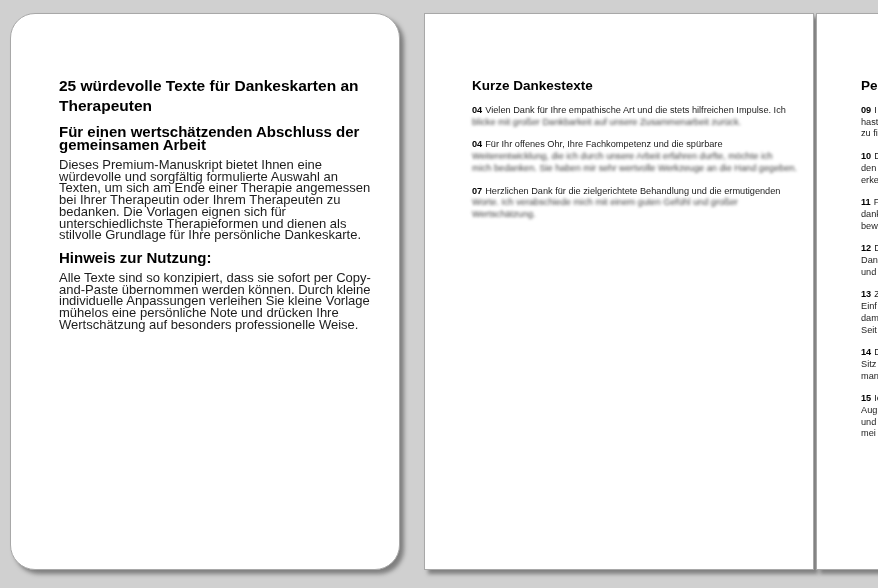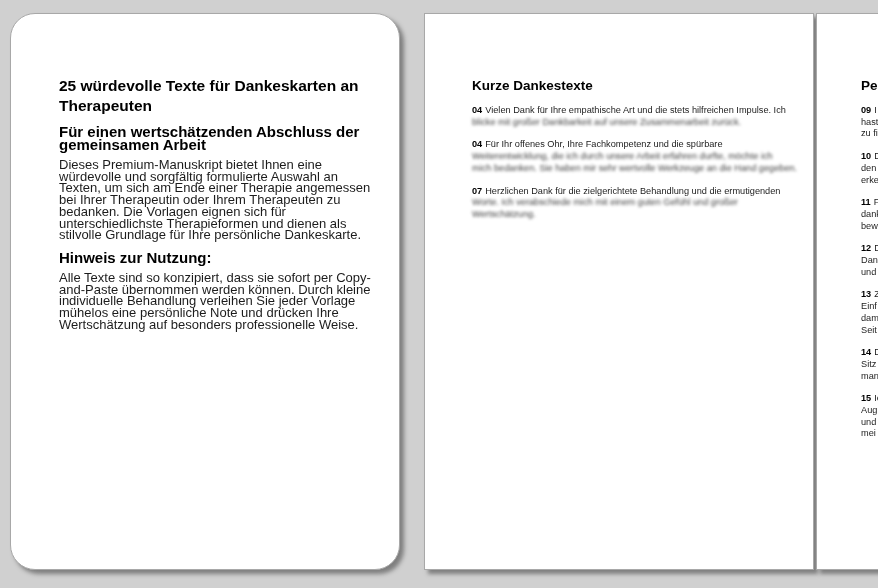--- a/index.html
+++ b/index.html
@@ -60,21 +60,21 @@
   }
 </style>
 </head>
 <body style="background: rgb(208, 208, 208);">
 
 <section class="page" id="page1">
   <h1>25 würdevolle Texte für Dankeskarten an Therapeuten</h1>
   <div class="subhead">Für einen wertschätzenden Abschluss der gemeinsamen Arbeit</div>
   <p class="body-par">Dieses Premium-Manuskript bietet Ihnen eine würdevolle und sorgfältig formulierte Auswahl an Texten, um sich am Ende einer Therapie angemessen bei Ihrer Therapeutin oder Ihrem Therapeuten zu bedanken. Die Vorlagen eignen sich für unterschiedlichste Therapieformen und dienen als stilvolle Grundlage für Ihre persönliche Dankeskarte.</p>
   <div class="subhead">Hinweis zur Nutzung:</div>
-  <p class="body-par">Alle Texte sind so konzipiert, dass sie sofort per Copy-and-Paste übernommen werden können. Durch kleine individuelle Behandlung verleihen Sie jeder Vorlage mühelos eine persönliche Note und drücken Ihre Wertschätzung auf besonders professionelle Weise.</p>
+  <p class="body-par">Alle Texte sind so konzipiert, dass sie sofort per Copy-and-Paste übernommen werden können. Durch kleine individuelle Anpassungen verleihen Sie kleine Vorlage mühelos eine persönliche Note und drücken Ihre Wertschätzung auf besonders professionelle Weise.</p>
 </section>
 
 <section class="page" id="page2">
   <h2>Kurze Dankestexte</h2>
   <div class="items" id="page2-items">
       <div class="item">
         <div class="line"><b>04</b>Vielen Dank für Ihre empathische Art und die stets hilfreichen Impulse. Ich</div>
         <div class="line blur">blicke mit großer Dankbarkeit auf unsere Zusammenarbeit zurück.</div>
       </div>
       <div class="item">

